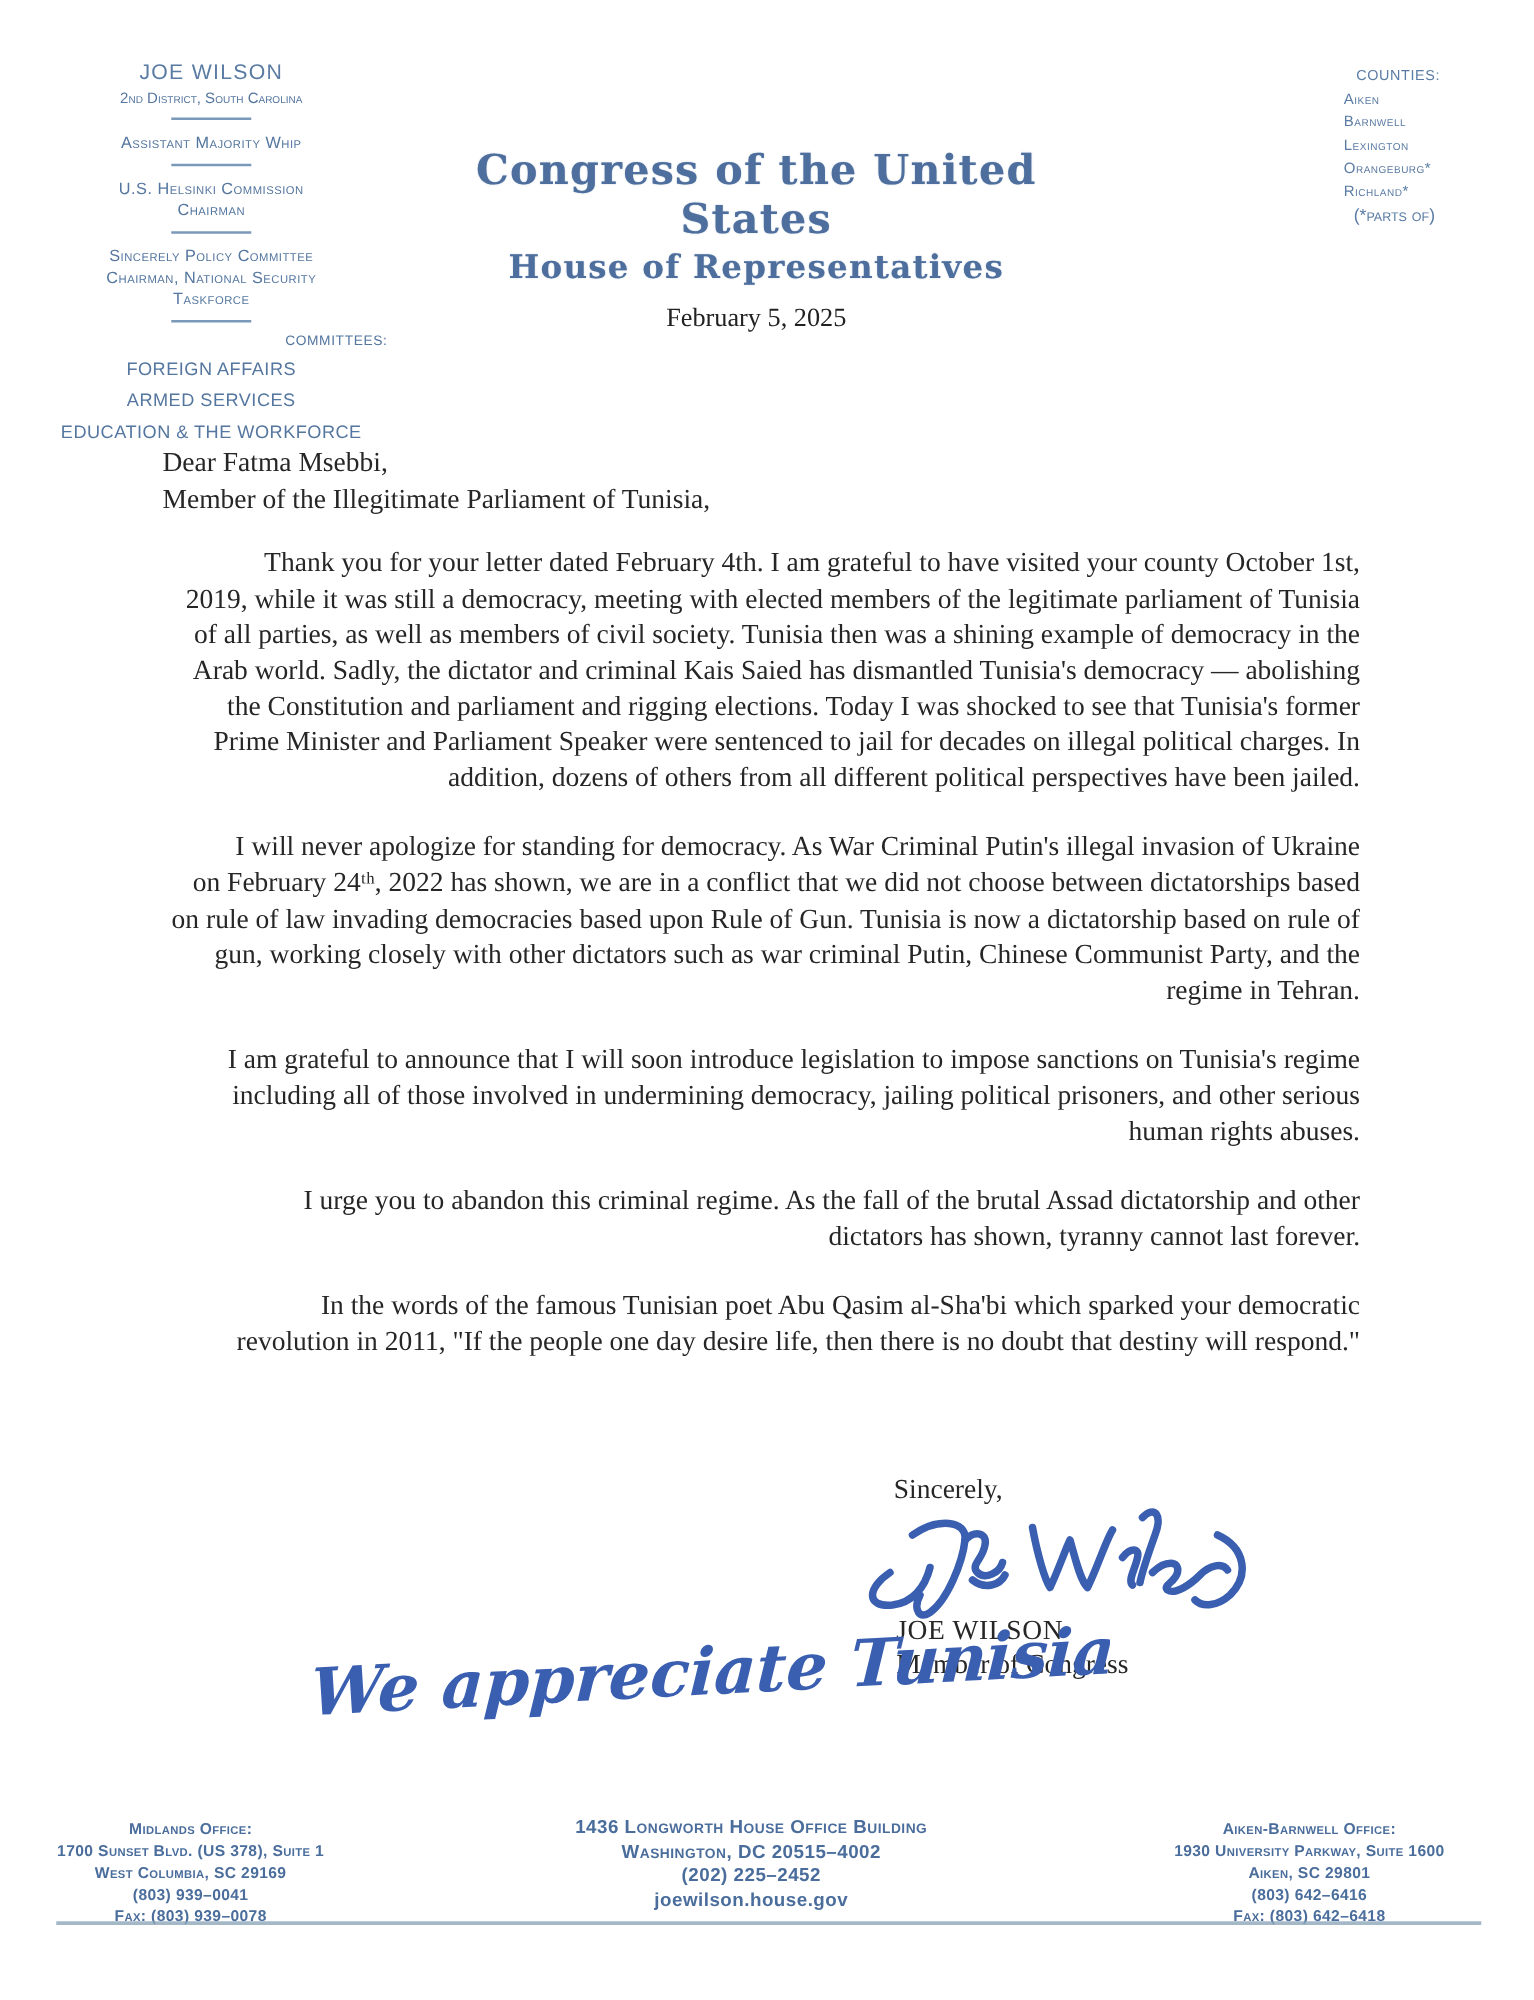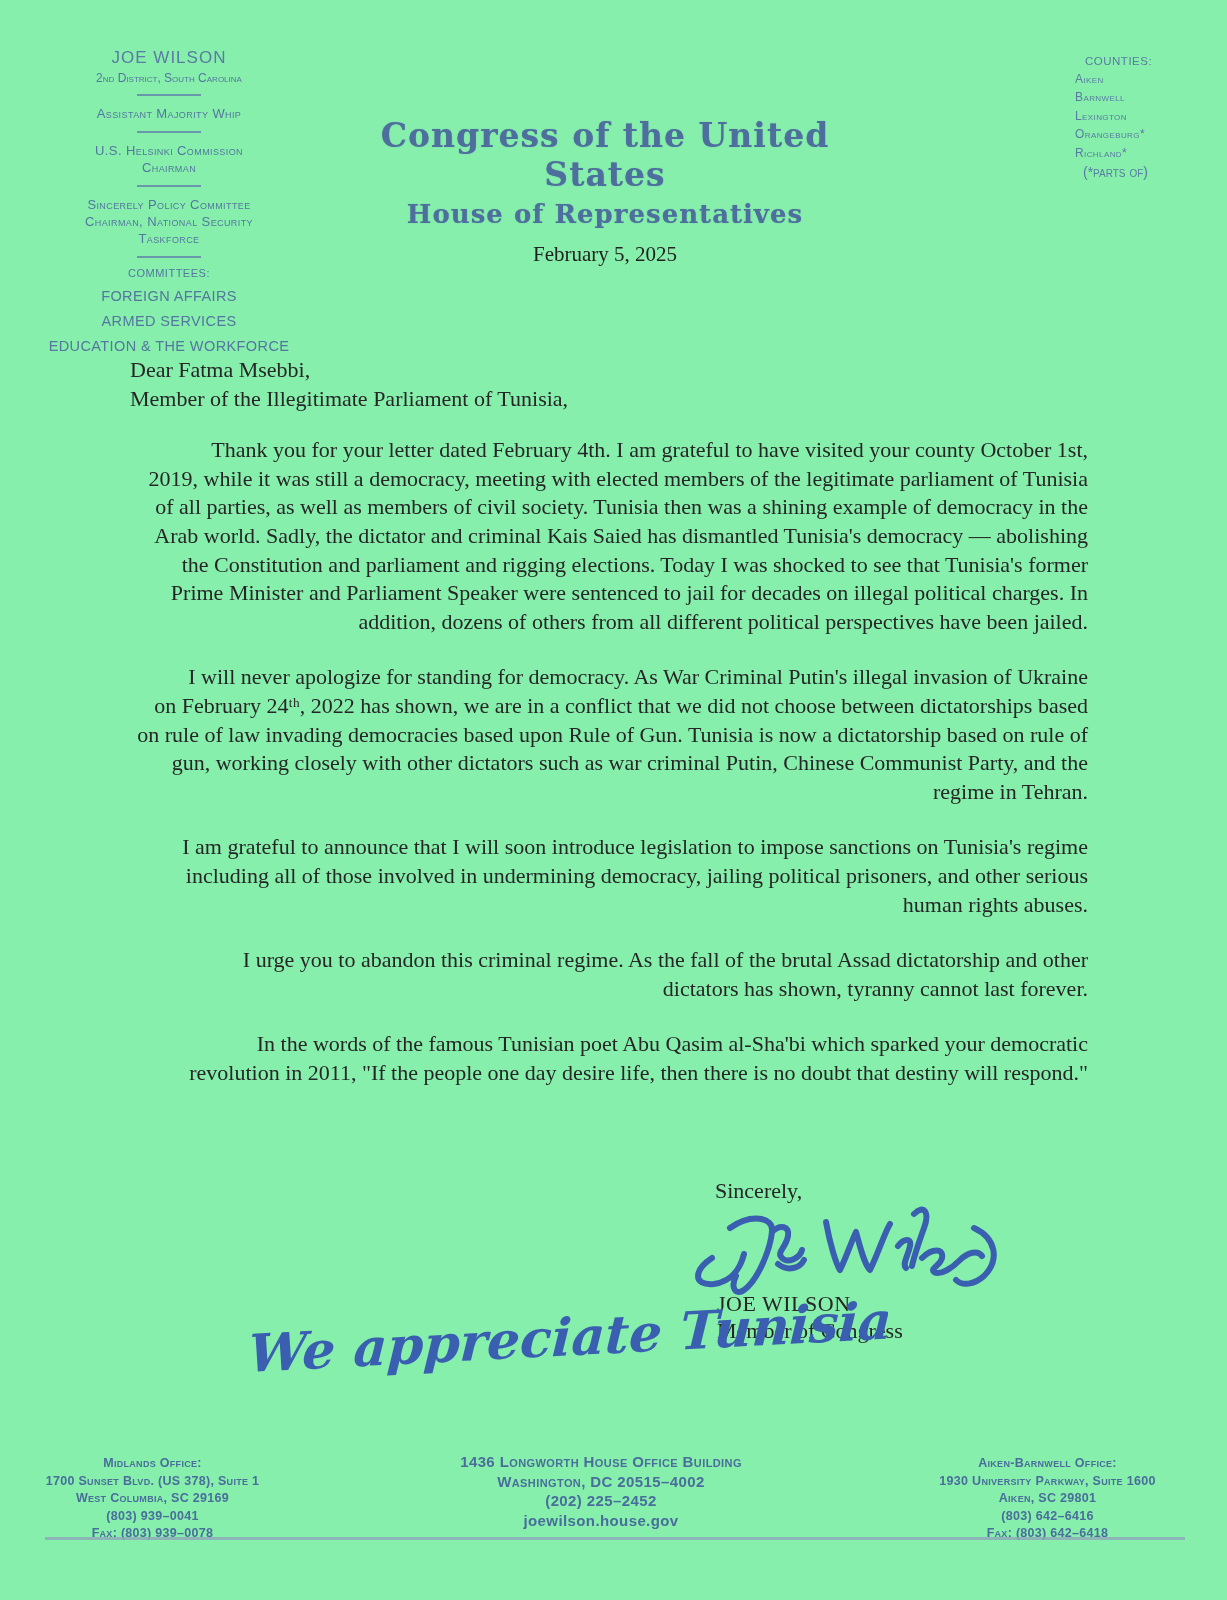--- a/index.html
+++ b/index.html
@@ -1,31 +1,31 @@
 <!DOCTYPE html>
 <html><head>
 <meta charset="utf-8">
 <style>
   * { margin:0; padding:0; box-sizing:border-box; }
   body { background:#e8e8e8; font-family:"Liberation Sans", sans-serif; }
   .page {
     position:relative; width:1227px; height:1600px; margin:0 auto;
-    background:#86efac; overflow:hidden; color:#2a2a2a;
+    background:#ffffff; overflow:hidden; color:#2a2a2a;
   }
 
   
   .lh-left {
     position:absolute; left:28px; top:48px; width:282px;
     text-align:center; color:#54769f;
   }
   .lh-name { font-size:17px; letter-spacing:1px; color:#5a7ba3; }
   .lh-district { font-size:12px; font-variant:small-caps; margin-top:3px; }
   .lh-rule { width:64px; height:2px; background:#6487ab; margin:9px auto 9px; opacity:.85; }
   .lh-role { font-size:13px; font-variant:small-caps; letter-spacing:.4px; line-height:17px; }
-  .lh-comm-label { font-size:11px; letter-spacing:.5px; margin-top:2px; }
+  .lh-comm-label { font-size:11px; letter-spacing:.5px; margin-top:2px;text-align:right; }
   .lh-comm { font-size:14.5px; letter-spacing:.4px; margin-top:9px; color:#54769f; }
 
   
   .lh-center { position:absolute; left:345px; top:116px; width:520px; text-align:center; }
   .lh-title {
     font-family:"DejaVu Serif", serif; font-weight:700; font-size:33px;
     color:#4e6f9d; letter-spacing:1px; text-shadow:0 0 1px rgba(78,111,157,.55);
   }
   .lh-subtitle {
     font-family:"DejaVu Serif", serif; font-weight:700; font-size:26px;

